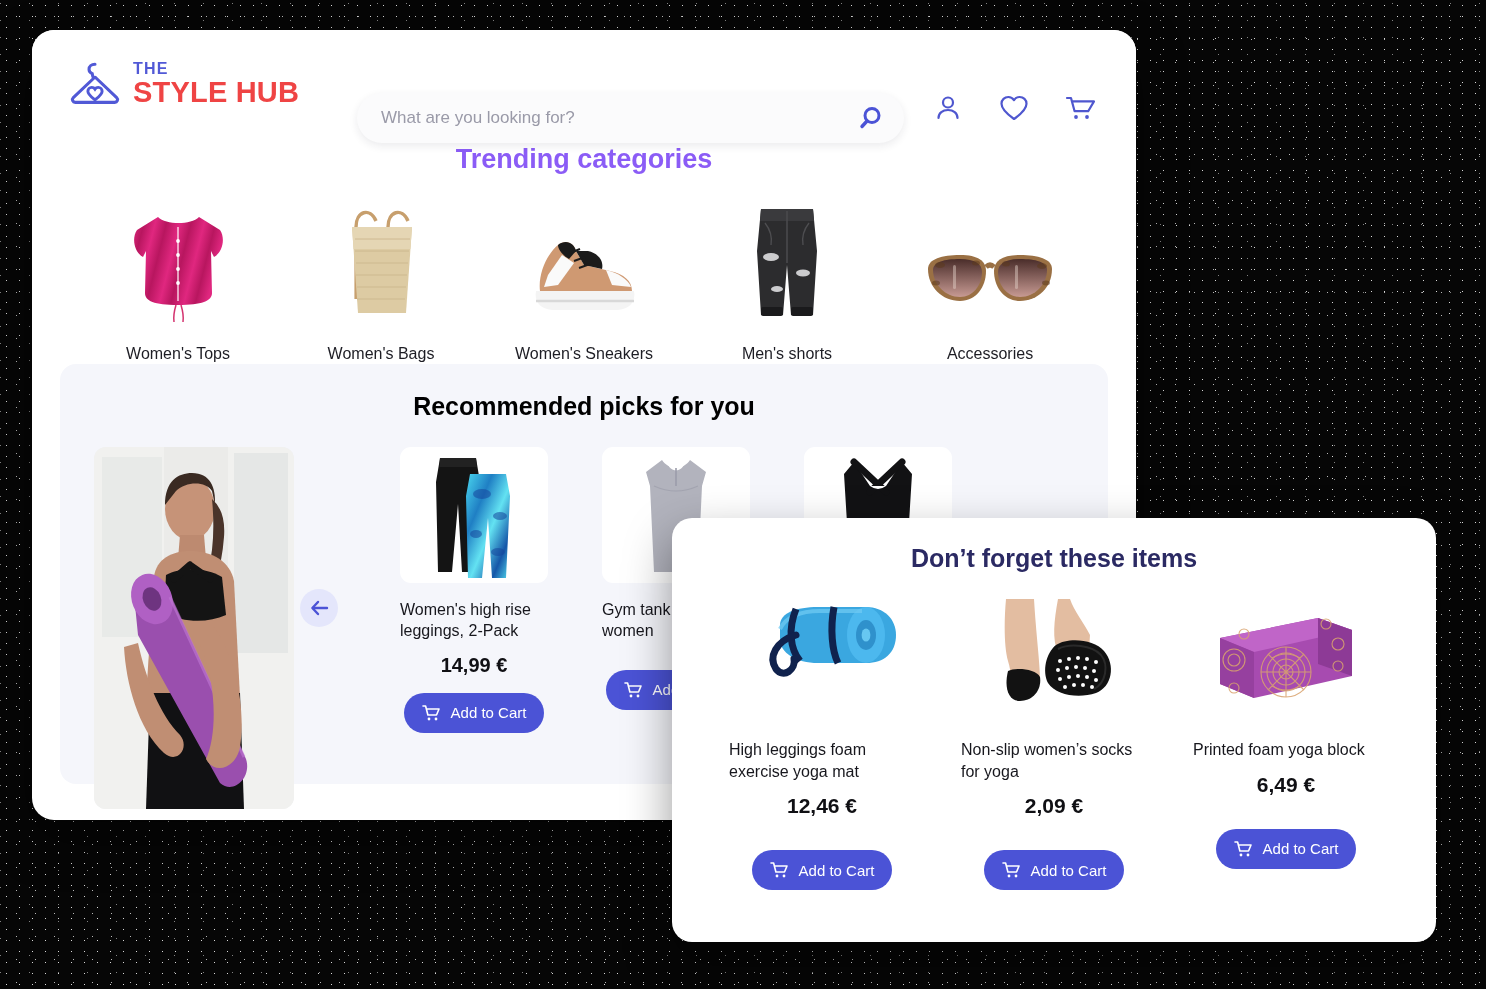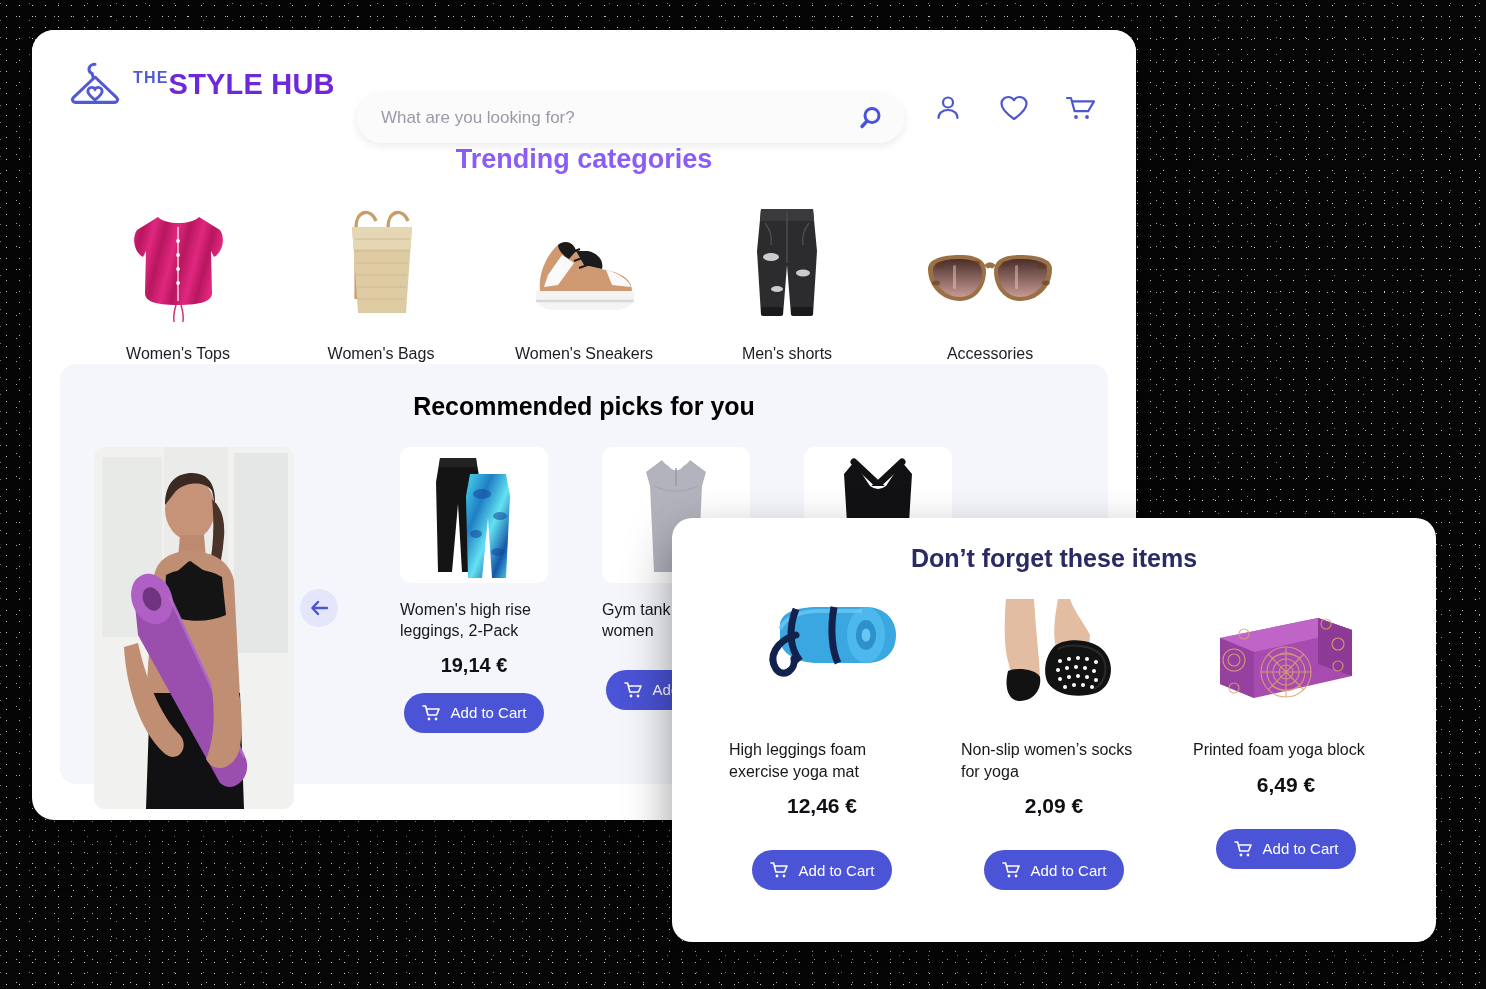--- a/index.html
+++ b/index.html
@@ -41,27 +41,27 @@
   .header {
     position: relative;
     height: 108px;
     display: flex;
     align-items: center;
     padding: 0 28px 0 36px;
     background: #fff;
   }
   .logo-wrap { display: flex; align-items: center; gap: 11px; }
   .logo-mark { width: 54px; height: 52px; flex: none; }
-  .logo-text { display: flex; flex-direction: row; line-height: 1; }
+  .logo-text { display: flex; flex-direction: column; line-height: 1; }
   .logo-the {
     font-size: 16px; font-weight: 700; color: #5159d6;
     letter-spacing: 1.2px; margin-bottom: 1px;
   }
   .logo-name {
-    font-size: 29px; font-weight: 700; color: #6d28d9;
+    font-size: 29px; font-weight: 700; color: #ef4444;
     letter-spacing: 0.2px;
   }
 
   .search-wrap {
     position: absolute;
     left: 325px; top: 63px;
     width: 547px; height: 50px;
     background: #fbfbfc;
     border-radius: 25px;
     display: flex; align-items: center;
@@ -468,21 +468,21 @@
               <g fill="#15459c" opacity="0.55">
                 <ellipse cx="68" cy="42" rx="9" ry="5"></ellipse>
                   <ellipse cx="86" cy="64" rx="7" ry="4"></ellipse>
                 <ellipse cx="62" cy="82" rx="6" ry="4"></ellipse>
                   <ellipse cx="84" cy="100" rx="7" ry="4"></ellipse>
               </g>
               <path d="M26 6 H62 L62.8 15 H25.4Z" fill="#222"></path>
             </svg>
           </div>
           <div class="prod-name">Women's high rise leggings, 2-Pack</div>
-          <div class="prod-price">19,14 €</div>
+          <div class="prod-price">14,99 €</div>
           <button class="atc-btn">
             <svg width="20" height="18" viewBox="0 0 20 18">
               <path d="M1 2h2.6l2.3 9h8.6L17 5H5" fill="none" stroke="#fff" stroke-width="1.6" stroke-linecap="round" stroke-linejoin="round"></path>
               <circle cx="7" cy="15" r="1.4" fill="#fff"></circle>
                 <circle cx="14" cy="15" r="1.4" fill="#fff"></circle>
             </svg>
             <span>Add to Cart</span>
           </button>
         </div>
 

